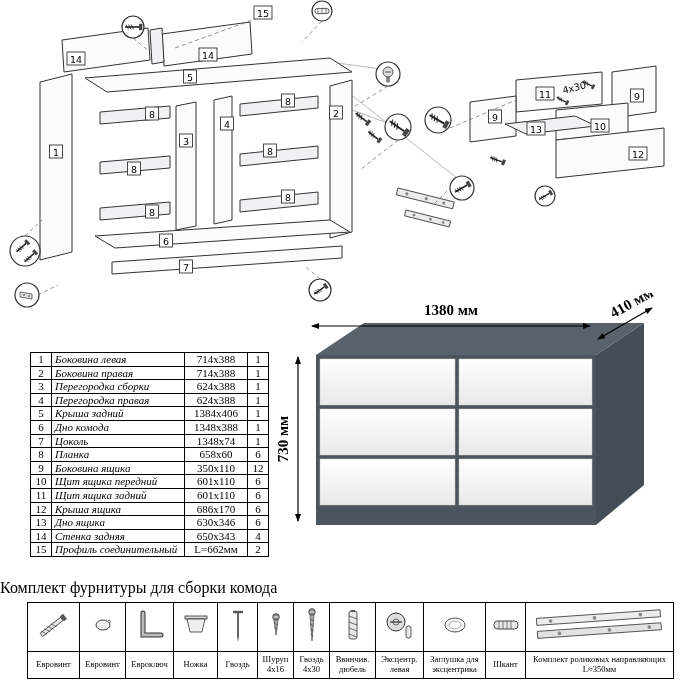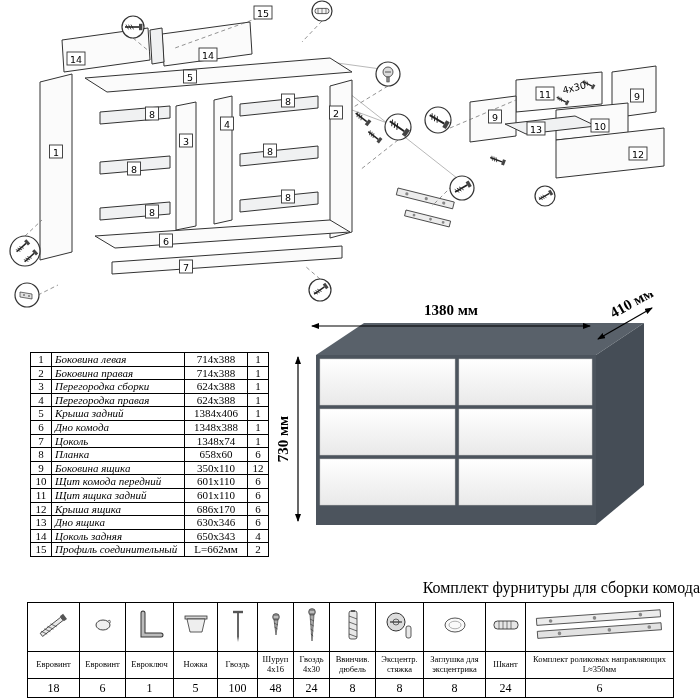--- a/index.html
+++ b/index.html
@@ -28,21 +28,21 @@
   .parts-table td.num{width:14px;}
   .parts-table td.size{width:56px;}
   .parts-table td.qty{width:14px;}
 
   
   .product-svg{position:absolute;left:278px;top:293px;}
   .dim-text{font:bold 15px "Liberation Serif",serif;text-anchor:middle;fill:#000;}
   .dim-line{stroke:#000;stroke-width:1.2;}
 
   
-  .hw-title{position:absolute;top:579px;left:0;width:700px;text-align:right;
+  .hw-title{position:absolute;top:579px;left:0;width:700px;text-align:left;
             font-size:16px;font-family:"Liberation Serif",serif;}
   .hw-table{position:absolute;left:27px;top:602px;width:646px;border-collapse:collapse;
             table-layout:fixed;font-family:"Liberation Serif",serif;padding-left:40px;}
   .hw-table td{border:1px solid #000;text-align:center;vertical-align:middle;
                padding:1px;overflow:hidden;}
   .hw-icon-row td{height:44px;}
   .hw-name-row td{font-size:8.5px;line-height:1.15;height:24px;}
   .hw-qty-row td{font-size:12px;height:16px;}
 </style>
 </head>
@@ -313,21 +313,21 @@
           <td class="qty c">6</td>
         </tr>
       <tr>
           <td class="num c">9</td>
           <td class="name">Боковина ящика</td>
           <td class="size c">350x110</td>
           <td class="qty c">12</td>
         </tr>
       <tr>
           <td class="num c">10</td>
-          <td class="name">Щит комода передний</td>
+          <td class="name">Щит ящика передний</td>
           <td class="size c">601x110</td>
           <td class="qty c">6</td>
         </tr>
       <tr>
           <td class="num c">11</td>
           <td class="name">Щит ящика задний</td>
           <td class="size c">601x110</td>
           <td class="qty c">6</td>
         </tr>
       <tr>
@@ -337,21 +337,21 @@
           <td class="qty c">6</td>
         </tr>
       <tr>
           <td class="num c">13</td>
           <td class="name">Дно ящика</td>
           <td class="size c">630x346</td>
           <td class="qty c">6</td>
         </tr>
       <tr>
           <td class="num c">14</td>
-          <td class="name">Цоколь задняя</td>
+          <td class="name">Стенка задняя</td>
           <td class="size c">650x343</td>
           <td class="qty c">4</td>
         </tr>
       <tr>
           <td class="num c">15</td>
           <td class="name">Профиль соединительный</td>
           <td class="size c">L=662мм</td>
           <td class="qty c">2</td>
         </tr>
     </tbody>
@@ -520,35 +520,21 @@
       </tr>
       <tr class="hw-name-row">
         <td>Евровинт</td>
         <td>Евровинт</td>
         <td>Евроключ</td>
         <td>Ножка</td>
         <td>Гвоздь</td>
         <td>Шуруп 4x16</td>
         <td>Гвоздь 4x30</td>
         <td>Ввинчив. дюбель</td>
-        <td>Эксцентр. стяжка</td>
+        <td>Эксцентр. левая</td>
         <td>Заглушка для эксцентрика</td>
         <td>Шкант</td>
         <td>Комплект роликовых направляющих L≈350мм</td>
       </tr>
-      <tr class="hw-qty-row">
-        <td>18</td>
-        <td>6</td>
-        <td>1</td>
-        <td>5</td>
-        <td>100</td>
-        <td>48</td>
-        <td>24</td>
-        <td>8</td>
-        <td>8</td>
-        <td>8</td>
-        <td>24</td>
-        <td>6</td>
-      </tr>
     </tbody>
   </table>
 
 </div>
 
 </body></html>

